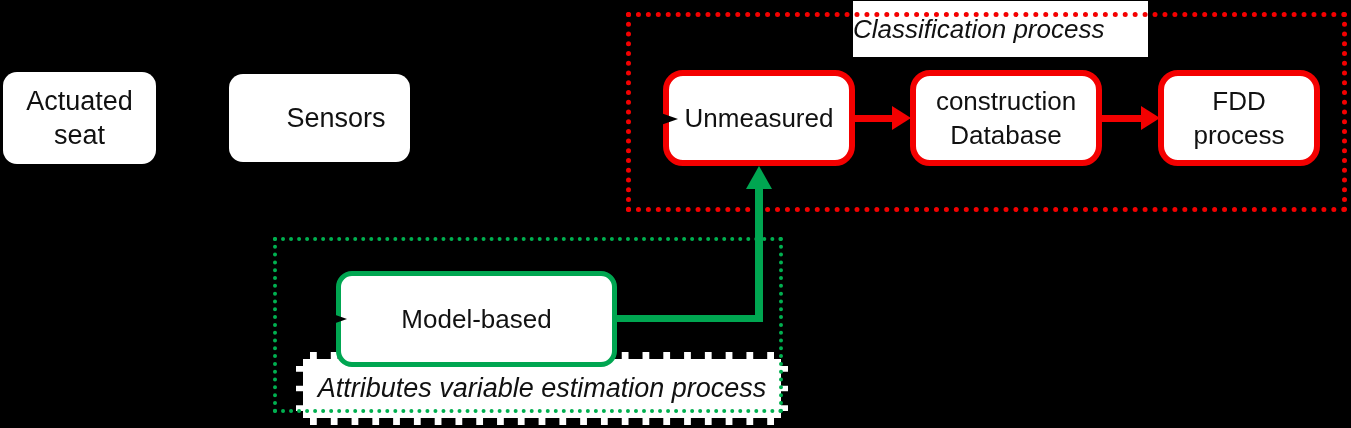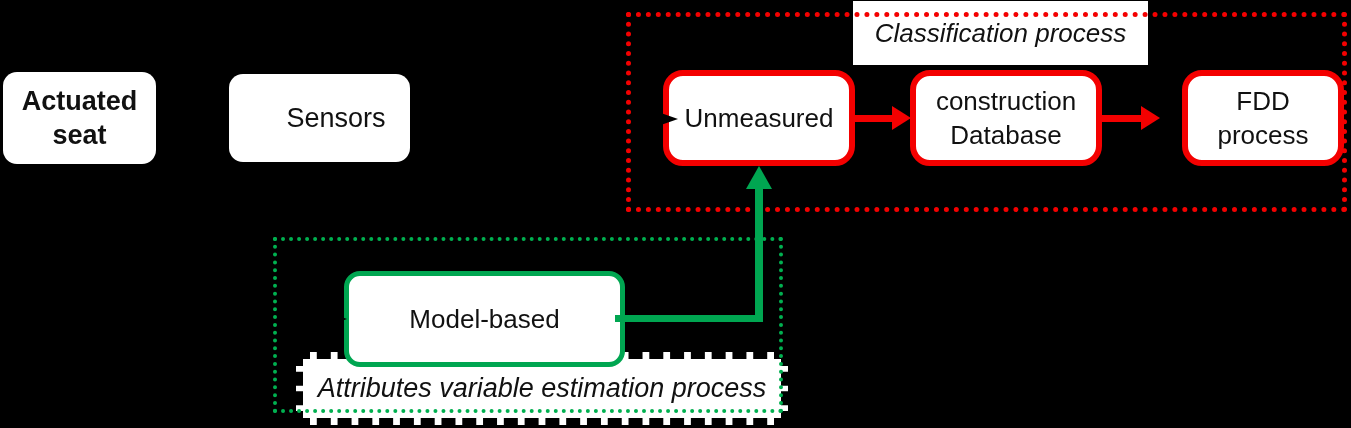--- a/index.html
+++ b/index.html
@@ -7,51 +7,51 @@
     position:relative;width:1351px;height:428px;background:#000000;overflow:hidden;
     font-family:"Liberation Sans", sans-serif;color:#111;
   }
   .node{
     position:absolute;background:#ffffff;display:flex;flex-direction:column;
     align-items:center;justify-content:center;text-align:center;
     font-size:26px;line-height:34px;color:#111;
   }
   .plain-node{border-radius:14px;z-index:4;}
   .red-node{border:6px solid #f40000;border-radius:20px;z-index:5;}
-  .green-node{border:5px solid #00a651;border-radius:16px;z-index:3;margin-left:8px;}
+  .green-node{border:5px solid #00a651;border-radius:16px;z-index:3;}
 
   
   .red-dotted-rect{
     position:absolute;left:626px;top:12px;width:721px;height:200px;
     border:5px dotted #f40000;box-sizing:border-box;z-index:3;pointer-events:none;
   }
   .green-dotted-rect{
     position:absolute;left:273px;top:237px;width:510px;height:176px;
     border:4px dotted #00b050;box-sizing:border-box;z-index:2;pointer-events:none;
   }
 
   
   .classification-label{
-    position:absolute;left:853px;top:1px;width:295px;height:64px;background:#ffffff;
-    display:flex;align-items:center;justify-content:center;
+    position:absolute;left:853px;top:1px;width:295px;height:56px;background:#ffffff;
+    display:flex;align-items:center;
     font-style:italic;font-size:26px;z-index:2;
   }
   .estimation-label-box{
     position:absolute;left:296px;top:352px;width:492px;height:73px;background:#ffffff;
     border:7px dashed #000000;box-sizing:border-box;
     display:flex;align-items:center;justify-content:center;
     font-style:italic;font-size:27px;z-index:1;
   }
 
   
-  #node-actuated-seat{left:3px;top:72px;width:153px;height:92px;font-size:27px;font-weight:bold;}
+  #node-actuated-seat{left:3px;top:72px;width:153px;height:92px;font-size:27px;}
   #node-sensors{left:229px;top:74px;width:148px;height:88px;font-size:27px;padding-left:33px;}
   #node-attributes{left:663px;top:70px;width:192px;height:96px;box-sizing:border-box;}
   #node-database{left:910px;top:70px;width:192px;height:96px;box-sizing:border-box;}
-  #node-fdd{left:1158px;top:70px;width:162px;height:96px;box-sizing:border-box;margin-left:24px;}
+  #node-fdd{left:1158px;top:70px;width:162px;height:96px;box-sizing:border-box;}
   #node-observer{left:336px;top:271px;width:281px;height:96px;box-sizing:border-box;}
 
   
   .red-arrow{position:absolute;display:flex;align-items:center;z-index:4;}
   #red-arrow-1{left:853px;top:106px;width:58px;height:24px;}
   #red-arrow-2{left:1100px;top:106px;width:60px;height:24px;}
   .red-arrow .shaft{flex:1;height:7px;background:#f40000;}
   .red-arrow .head{width:0;height:0;border-top:12px solid transparent;
     border-bottom:12px solid transparent;border-left:19px solid #f40000;}
 

